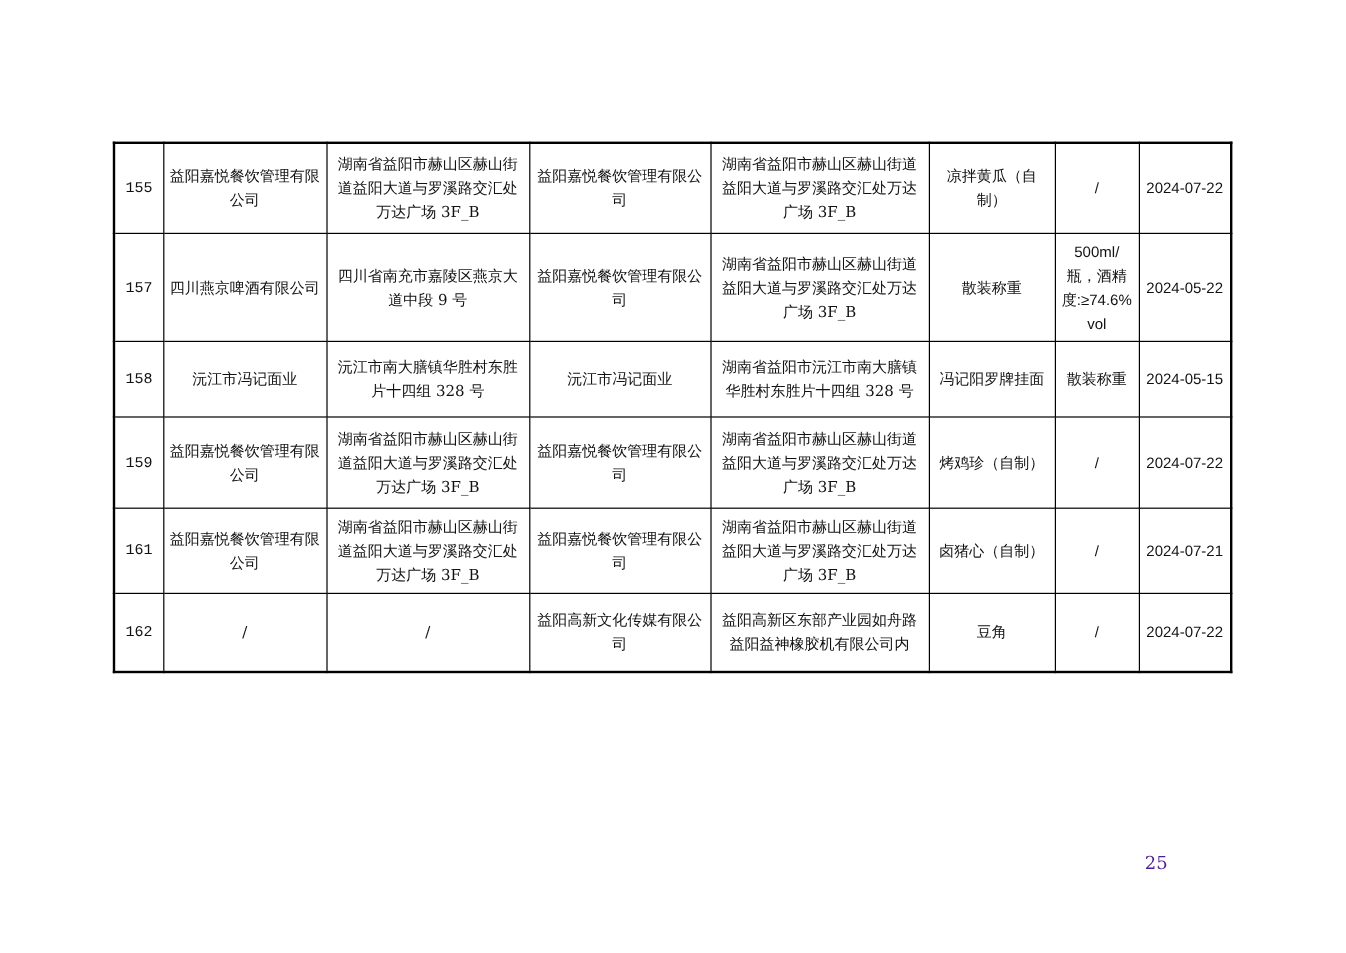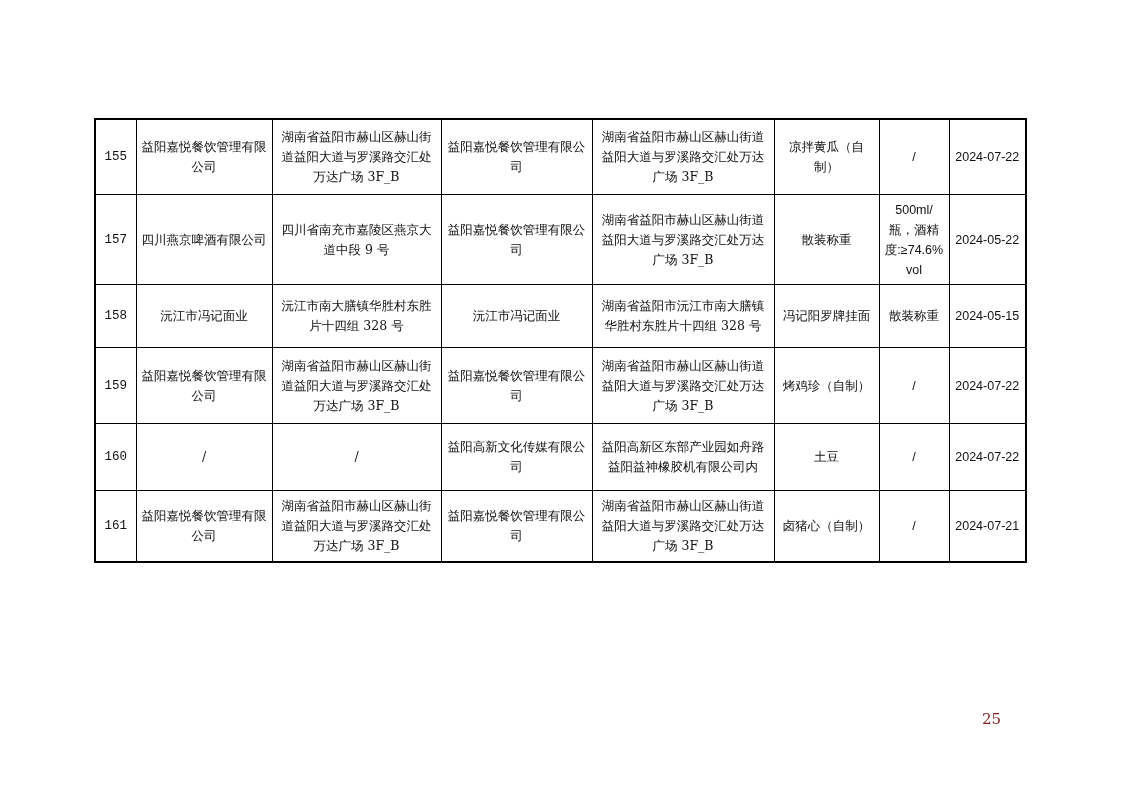--- a/index.html
+++ b/index.html
@@ -56,25 +56,25 @@
   tr.r-155 td { height: 70px; }
   tr.r-156 td { height: 44px; }
   tr.r-157 td { height: 85px; }
   tr.r-158 td { height: 58px; }
   tr.r-159 td { height: 71px; }
   tr.r-160 td { height: 62px; }
   tr.r-161 td { height: 66px; }
   tr.r-162 td { height: 60px; }
   .page-number {
     position: absolute;
-    left: 982px;
+    left: 954px;
     top: 710px;
     font-size: 15px;
     font-family: "DejaVu Serif", serif;
-    color: #7f1d1d;
+    color: #4c1d95;
     text-align: right;
   }
 </style>
 </head>
 <body>
 
 <div class="page">
 
   <table class="records">
     <colgroup>
@@ -121,38 +121,38 @@
       <tr class="r-159">
         <td class="c-no">159</td>
         <td>益阳嘉悦餐饮管理有限公司</td>
         <td>湖南省益阳市赫山区赫山街道益阳大道与罗溪路交汇处万达广场 3F_B</td>
         <td>益阳嘉悦餐饮管理有限公司</td>
         <td>湖南省益阳市赫山区赫山街道益阳大道与罗溪路交汇处万达广场 3F_B</td>
         <td>烤鸡珍（自制）</td>
         <td class="c-spec">/</td>
         <td class="c-date">2024-07-22</td>
       </tr>
-      <tr class="r-160">
-        <td class="c-no">160</td>
-        <td>/</td>
-        <td>/</td>
-        <td>益阳高新文化传媒有限公司</td>
-        <td>益阳高新区东部产业园如舟路益阳益神橡胶机有限公司内</td>
-        <td>土豆</td>
-        <td class="c-spec">/</td>
-        <td class="c-date">2024-07-22</td>
-      </tr>
       <tr class="r-161">
         <td class="c-no">161</td>
         <td>益阳嘉悦餐饮管理有限公司</td>
         <td>湖南省益阳市赫山区赫山街道益阳大道与罗溪路交汇处万达广场 3F_B</td>
         <td>益阳嘉悦餐饮管理有限公司</td>
         <td>湖南省益阳市赫山区赫山街道益阳大道与罗溪路交汇处万达广场 3F_B</td>
         <td>卤猪心（自制）</td>
         <td class="c-spec">/</td>
         <td class="c-date">2024-07-21</td>
       </tr>
+      <tr class="r-162">
+        <td class="c-no">162</td>
+        <td>/</td>
+        <td>/</td>
+        <td>益阳高新文化传媒有限公司</td>
+        <td>益阳高新区东部产业园如舟路益阳益神橡胶机有限公司内</td>
+        <td>豆角</td>
+        <td class="c-spec">/</td>
+        <td class="c-date">2024-07-22</td>
+      </tr>
     </tbody>
   </table>
 
   <div class="page-number">25</div>
 
 </div>
 
 </body></html>

